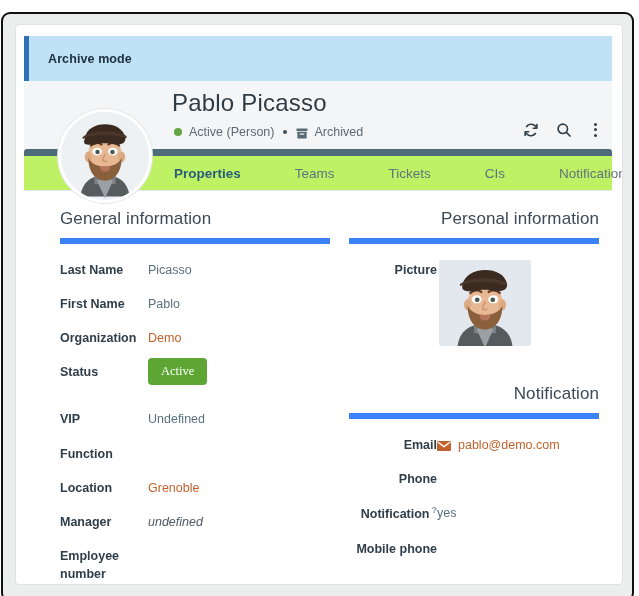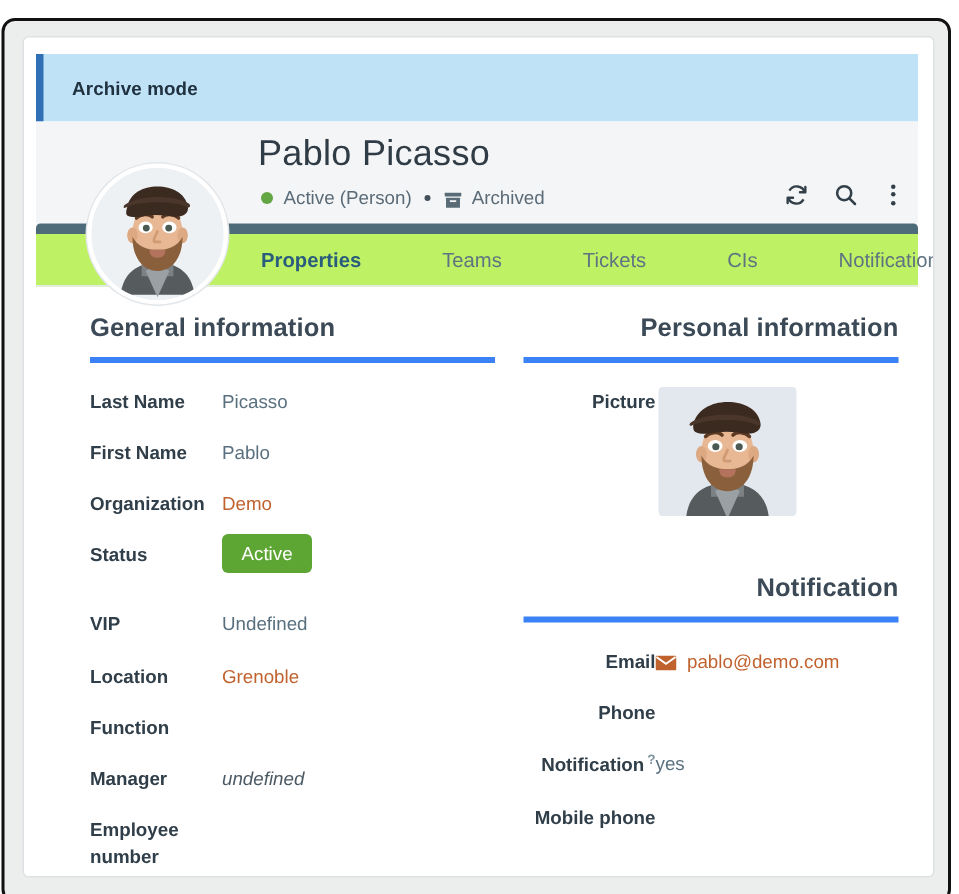--- a/index.html
+++ b/index.html
@@ -194,23 +194,23 @@
     position: absolute;
     left: 8px; top: 166px;
     width: 588px; height: 386px;
   }
   .col-left  { position: absolute; left: 36px;  top: 18px; width: 270px; }
   .col-right { position: absolute; left: 325px; top: 18px; width: 250px; text-align: right; }
 
   .sect-title {
     font-size: 17px;
     color: #3b4a56;
-    font-weight: bold;
+    font-weight: normal;
     padding-bottom: 9px;
-    border-bottom: 4px solid #3b82f6;
+    border-bottom: 6px solid #3b82f6;
     margin: 0 0 16px 0;
     letter-spacing: .1px;
   }
   .sect-title.second { margin-top: 38px; }
 
   .field {
     display: flex;
     align-items: flex-start;
     margin-bottom: 15px;
     min-height: 19px;
@@ -237,20 +237,21 @@
   .badge-active {
     display: inline-block;
     background: #5ea634;
     color: #ffffff;
     font-size: 12.5px;
     padding: 6px 13px;
     border-radius: 4px;
     cursor: pointer;
     position: relative;
     top: -4px;
+    font-family: Liberation Serif, serif;
   }
 
   .sup-q {
     font-size: 9px;
     color: #7f93a1;
     vertical-align: super;
     margin-left: 2px;
     cursor: help;
   }
 
@@ -385,27 +386,27 @@
           <div class="flabel">Status</div>
           <div class="badge-active">Active</div>
         </div>
 
         <div class="field">
           <div class="flabel">VIP</div>
           <div class="fvalue">Undefined</div>
         </div>
 
         <div class="field">
+          <div class="flabel">Function</div>
+          <div class="fvalue"></div>
+        </div>
+
+        <div class="field">
           <div class="flabel">Location</div>
           <div class="fvalue link">Grenoble</div>
-        </div>
-
-        <div class="field">
-          <div class="flabel">Function</div>
-          <div class="fvalue"></div>
         </div>
 
         <div class="field">
           <div class="flabel">Manager</div>
           <div class="fvalue italic">undefined</div>
         </div>
 
         <div class="field">
           <div class="flabel">Employee number</div>
           <div class="fvalue"></div>

